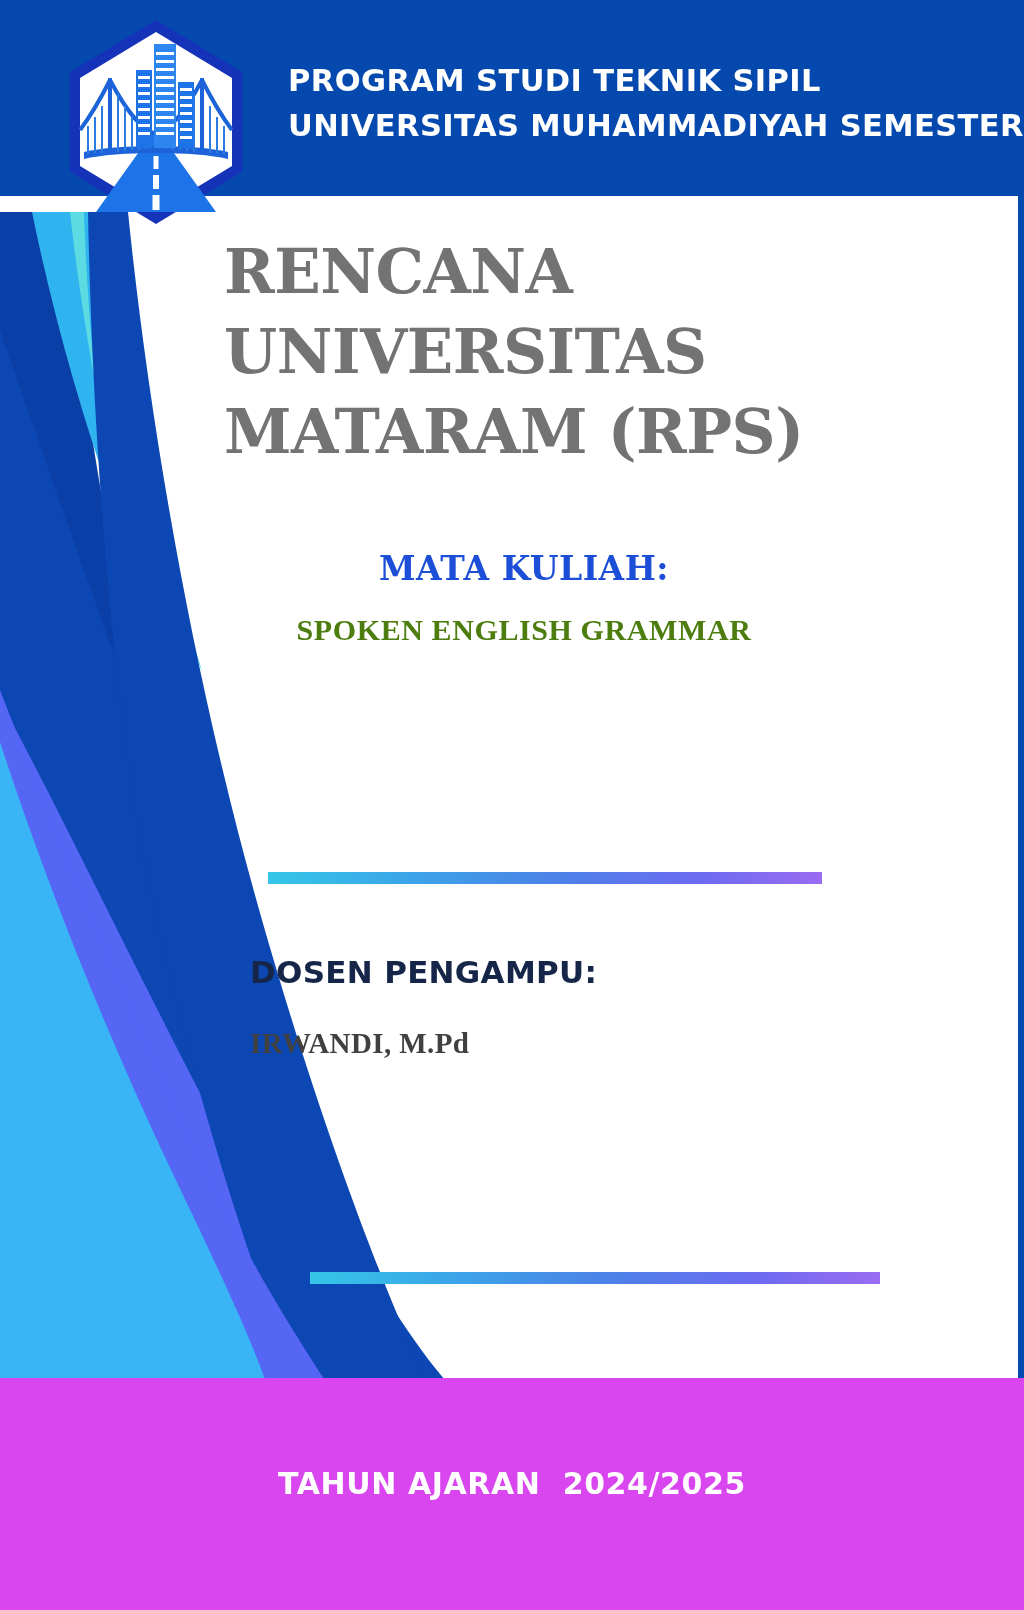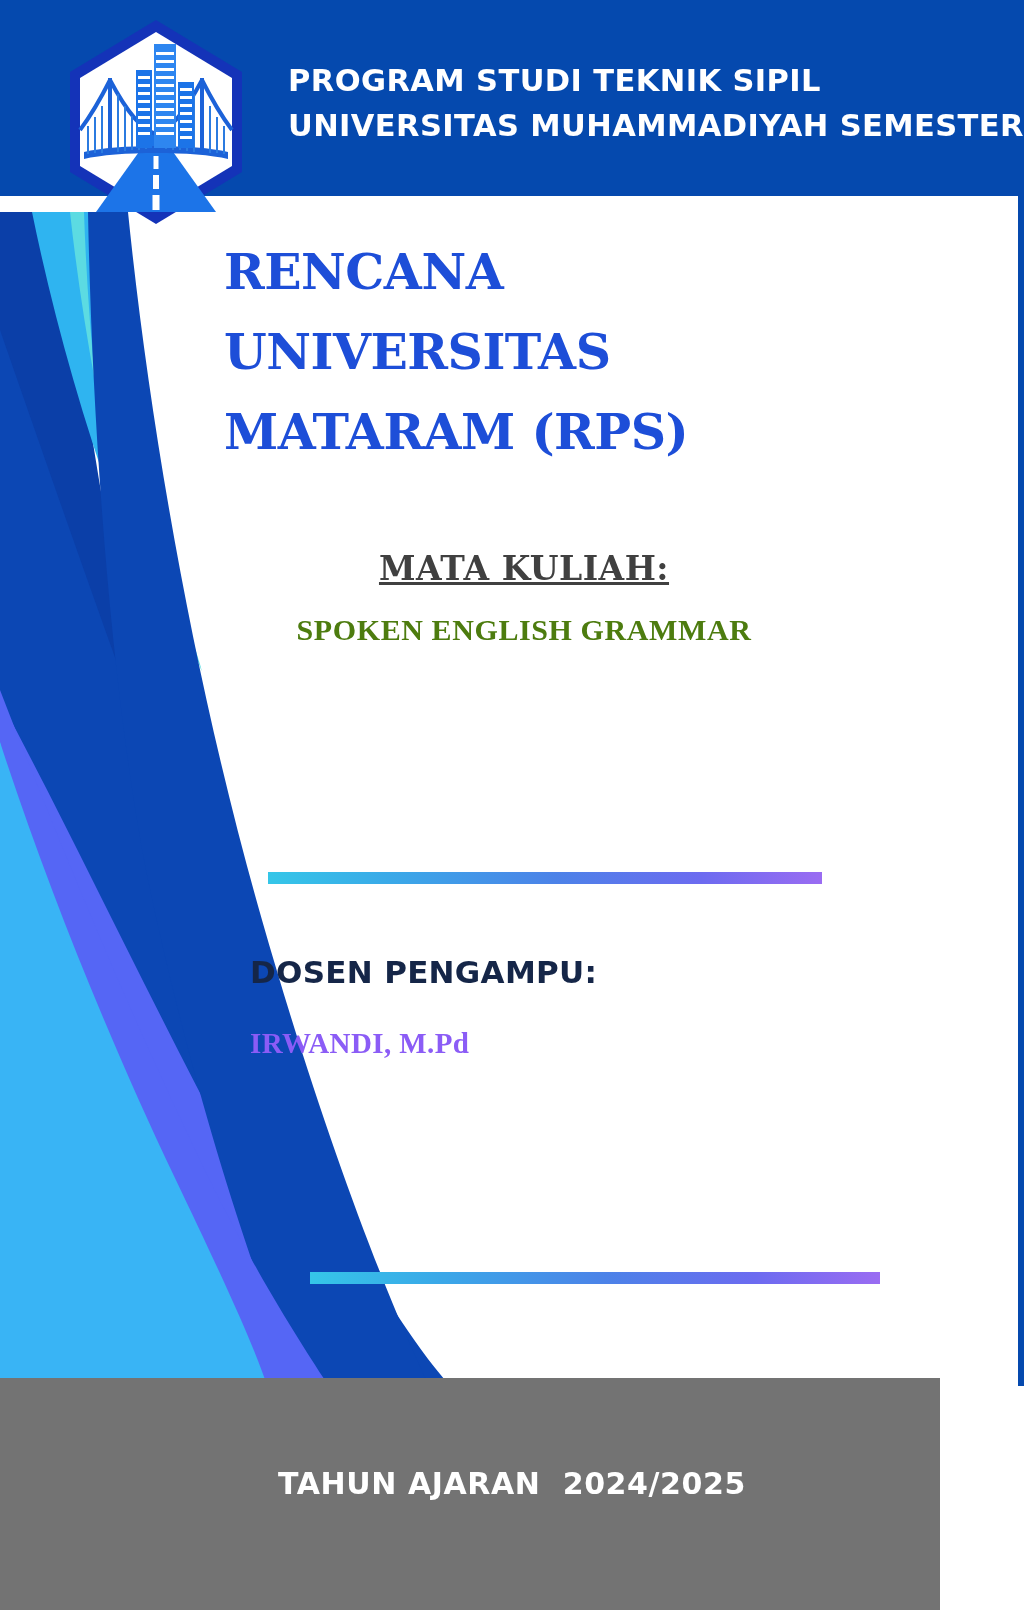--- a/index.html
+++ b/index.html
@@ -76,43 +76,42 @@
   #title-block {
     position: absolute;
     left: 224px;
     top: 232px;
     width: 600px;
     z-index: 5;
   }
   .main-title {
     font-family: "DejaVu Serif", serif;
     font-weight: 700;
-    font-size: 49px;
+    font-size: 61px;
     line-height: 80px;
-    color: #1d4ed8;
+    color: #737373;
     letter-spacing: -0.5px;
     white-space: nowrap;
   }
 
   #course-block {
     position: absolute;
     left: 224px;
     top: 548px;
     width: 600px;
     text-align: center;
     z-index: 5;
   }
   #course-label {
     font-family: "DejaVu Serif", serif;
     font-weight: 700;
     font-size: 33px;
-    color: #404040;
+    color: #1d4ed8;
     letter-spacing: 0.5px;
     line-height: 42px;
-    text-decoration: underline;
   }
   #course-name {
     font-family: "Liberation Serif", serif;
     font-weight: 700;
     font-size: 30px;
     color: #4d7c0f;
     letter-spacing: 0.6px;
     margin-top: 22px;
     line-height: 36px;
   }
@@ -149,34 +148,34 @@
     font-weight: 700;
     font-size: 31px;
     color: #152648;
     letter-spacing: 0.3px;
     line-height: 40px;
   }
   #lecturer-name {
     font-family: "Liberation Serif", serif;
     font-weight: 700;
     font-size: 29px;
-    color: #8b5cf6;
+    color: #404040;
     letter-spacing: 0.4px;
     margin-top: 34px;
     line-height: 34px;
   }
 
   
   #footer-band {
     position: absolute;
     left: 0;
     bottom: 0;
-    width: 940px;
+    width: 1024px;
     height: 232px;
-    background: #737373;
+    background: #d946ef;
     z-index: 6;
   }
   #footer-text {
     position: absolute;
     left: 0;
     top: 88px;
     width: 1024px;
     text-align: center;
     font-family: "DejaVu Sans", sans-serif;
     font-weight: 700;

